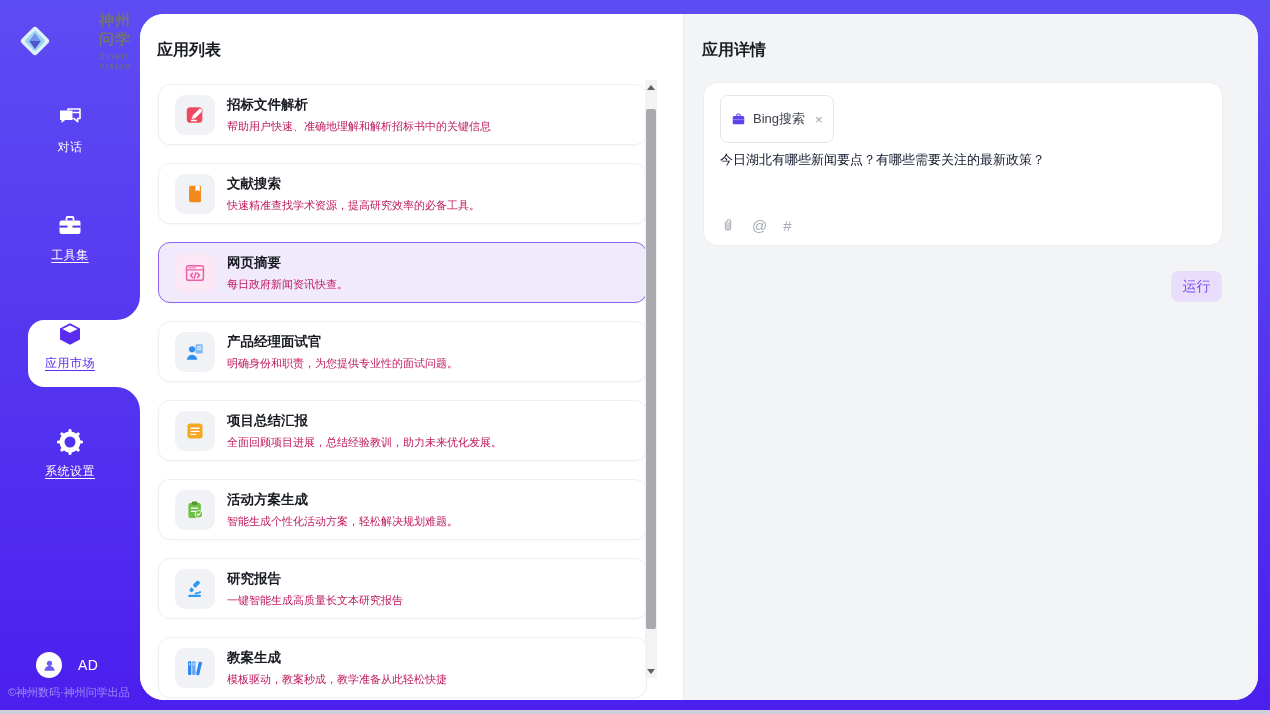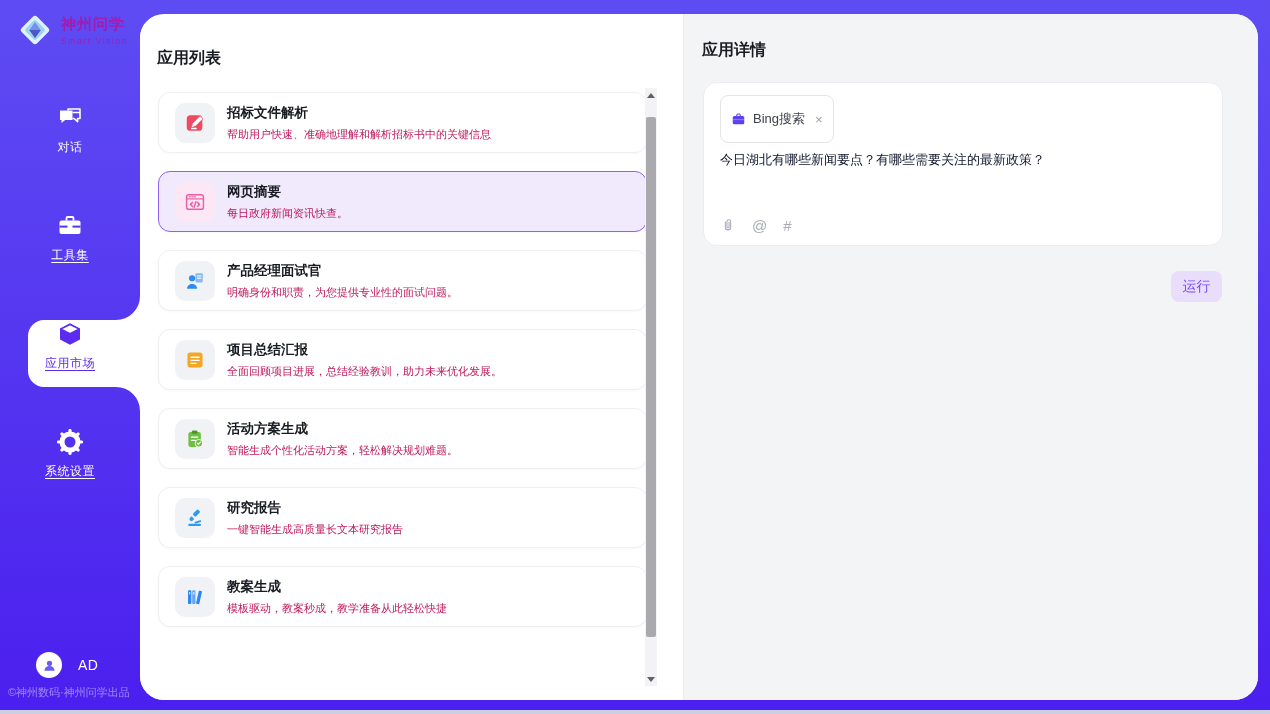--- a/index.html
+++ b/index.html
@@ -10,21 +10,21 @@
     position:relative; color:#1a1d23;
   }
   [data-interactable="true"] { cursor:pointer; }
 
   
   .bottom-strip { position:absolute; left:0; right:0; bottom:0; height:4px; background:#ccd0dd; z-index:50; }
 
   
   .sidebar { position:absolute; left:0; top:0; width:140px; height:714px; z-index:5; }
   .logo { position:absolute; left:16px; top:11px; display:flex; align-items:center; gap:7px; }
-  .logo-texts { display:flex; flex-direction:column; color:#a21caf; }
+  .logo-texts { display:flex; flex-direction:column; color:#737373;margin-left:38px; }
   .logo-name { font-size:15px; font-weight:700; letter-spacing:1px; }
   .logo-sub { font-size:8.5px; letter-spacing:1.6px; margin-top:2px; opacity:.95; }
   .nav { position:absolute; left:0; top:76px; width:140px; }
   .nav-item { position:relative; height:108px; display:flex; flex-direction:column;
     align-items:center; justify-content:center; gap:7px; color:#fff; }
   .nav-icon { width:28px; height:28px; display:flex; align-items:center; justify-content:center; position:relative; z-index:2; }
   .nav-label { font-size:12px; letter-spacing:.5px; position:relative; z-index:2; }
   .nav-label.underlined { text-decoration:underline; text-underline-offset:3px; }
   .nav-item.active { color:#5b2cf0; }
   .nav-item.active .nav-label { font-weight:500; }
@@ -32,21 +32,21 @@
   .user-row { position:absolute; left:36px; bottom:36px; display:flex; align-items:center; gap:16px; }
   .avatar { width:26px; height:26px; border-radius:50%; background:#fff; display:flex; align-items:center; justify-content:center; }
   .user-initials { color:#fff; font-size:14px; letter-spacing:.5px; }
   .copyright { position:absolute; left:8px; bottom:14px; font-size:11px; color:rgba(255,255,255,.45); white-space:nowrap; }
 
   
   .main-panel { position:absolute; left:140px; top:14px; right:12px; bottom:14px;
     background:#fff; border-radius:24px; overflow:hidden; z-index:4; }
 
   
-  .app-list-panel { position:absolute; left:0; top:8px; width:543px; height:100%; background:#fff; }
+  .app-list-panel { position:absolute; left:0; top:0; width:543px; height:100%; background:#fff; }
   .panel-title { font-size:16px; font-weight:700; color:#191c22; }
   .app-list-panel .panel-title { position:absolute; left:17px; top:26px; }
   .app-card-list { position:absolute; left:18px; top:70px; width:489px; }
   .app-card { height:61px; margin-bottom:18px; background:#fff; border:1px solid #efeff3;
     border-radius:12px; display:flex; align-items:center; padding:12px 16px; gap:12px;
     box-shadow:0 1px 2px rgba(20,20,40,.03); }
   .app-card.selected { background:#f1eafd; border:1.5px solid #8f62f7; }
   .tile { width:40px; height:40px; border-radius:10px; background:#f1f2f5; flex:none;
     display:flex; align-items:center; justify-content:center; }
   .app-card.selected .tile { background:#fbe8f4; }
@@ -185,20 +185,34 @@
                 <path d="M8.2 15.8l1.1-3.4 7.2-7.2a1.6 1.6 0 012.3 0l.9.9a1.6 1.6 0 010 2.3l-7.2 7.2-3.4 1.1z" fill="#fff" stroke="#ee4b63" stroke-width="0.8"></path>
                 <rect x="7.5" y="17.2" width="6.5" height="1.5" rx="0.7" fill="#fff"></rect>
               </svg>
             </span>
     </div>
     <div class="app-texts">
       <div class="app-title" data-interactable="false">招标文件解析</div>
       <div class="app-desc" data-interactable="false">帮助用户快速、准确地理解和解析招标书中的关键信息</div>
     </div>
   </div>
+        <div class="app-card" data-interactable="true">
+    <div class="tile" data-interactable="false">
+      <span class="tile-icon" data-interactable="false">
+              <svg viewBox="0 0 24 24" width="22" height="22">
+                <path d="M5.5 5.2A2.2 2.2 0 017.7 3h10.1a.7.7 0 01.7.7v16.6a.7.7 0 01-.7.7H7.7a2.2 2.2 0 01-2.2-2.2z" fill="#f08a1d"></path>
+                <path d="M12.6 3h4.6v6.2l-2.3-1.7-2.3 1.7z" fill="#fff"></path>
+              </svg>
+            </span>
+    </div>
+    <div class="app-texts">
+      <div class="app-title" data-interactable="false">文献搜索</div>
+      <div class="app-desc" data-interactable="false">快速精准查找学术资源，提高研究效率的必备工具。</div>
+    </div>
+  </div>
         <div class="app-card selected" data-interactable="true">
     <div class="tile" data-interactable="false">
       <span class="tile-icon" data-interactable="false">
               <svg viewBox="0 0 24 24" width="22" height="22" fill="none" stroke="#ef5da8" stroke-width="1.6" stroke-linecap="round" stroke-linejoin="round">
                 <rect x="2.8" y="4" width="18.4" height="16" rx="2.4"></rect>
                 <path d="M2.8 8.6h18.4"></path>
                 <path d="M5.6 6.3h1.4M8.4 6.3h1.4M11.2 6.3h1.4" stroke-width="1.2"></path>
                 <path d="M9.3 12.4l-2.2 2.2 2.2 2.2M14.7 12.4l2.2 2.2-2.2 2.2M13 11.6l-2 6.2"></path>
               </svg>
             </span>

